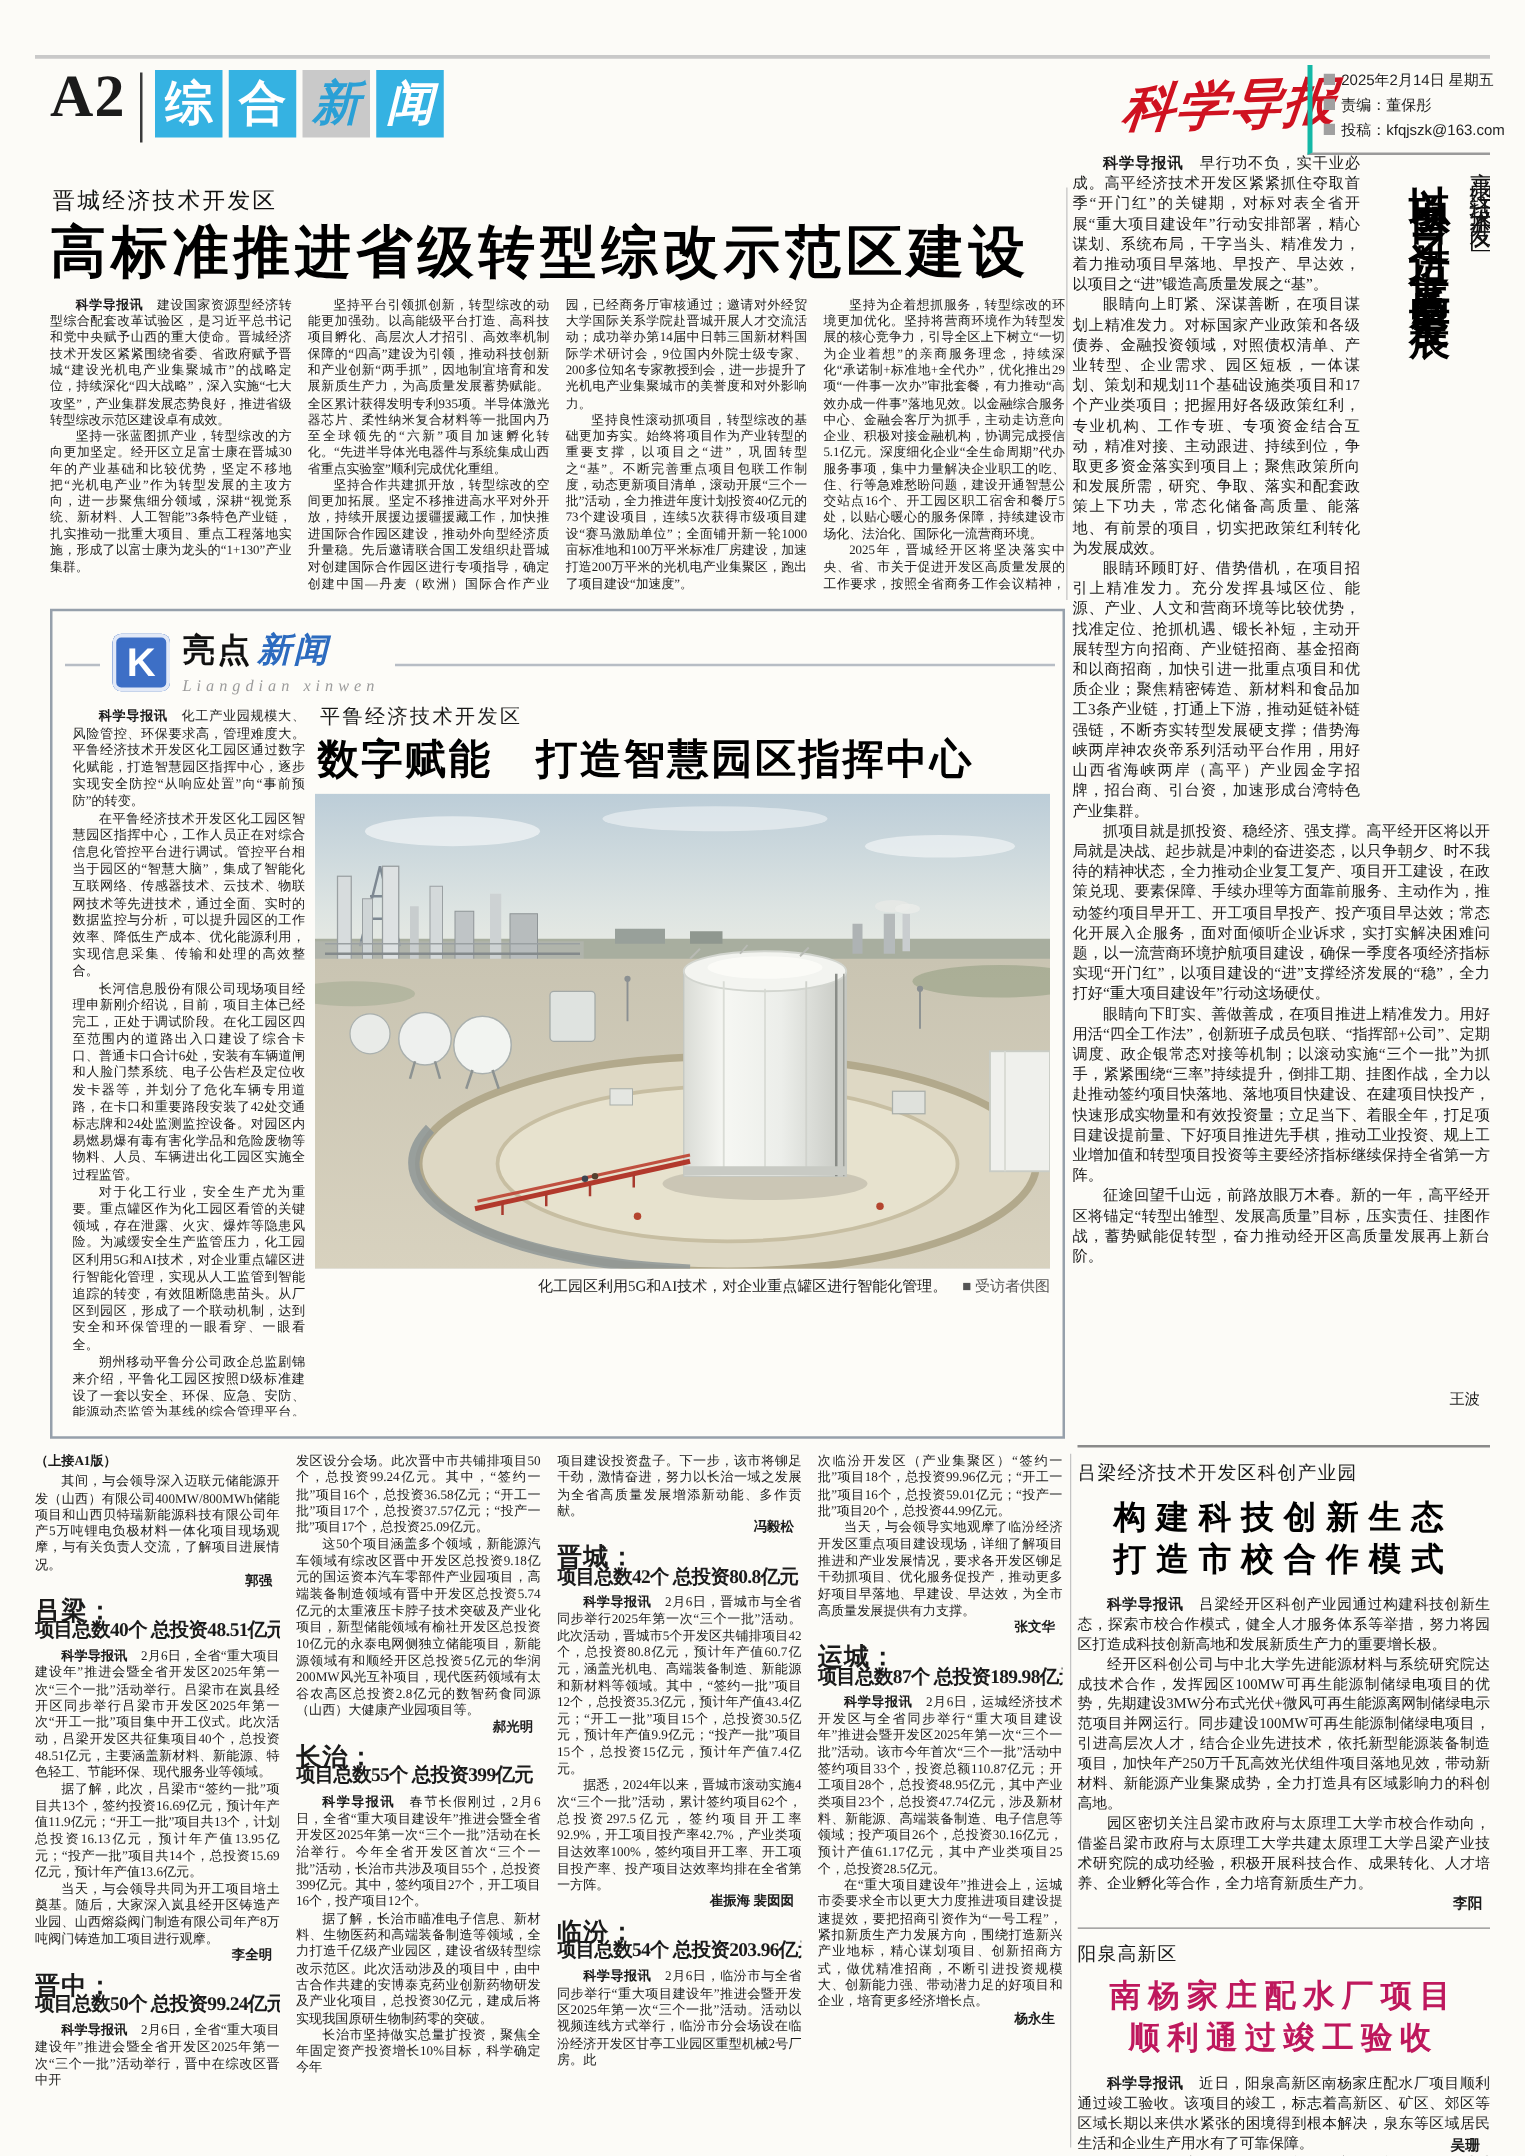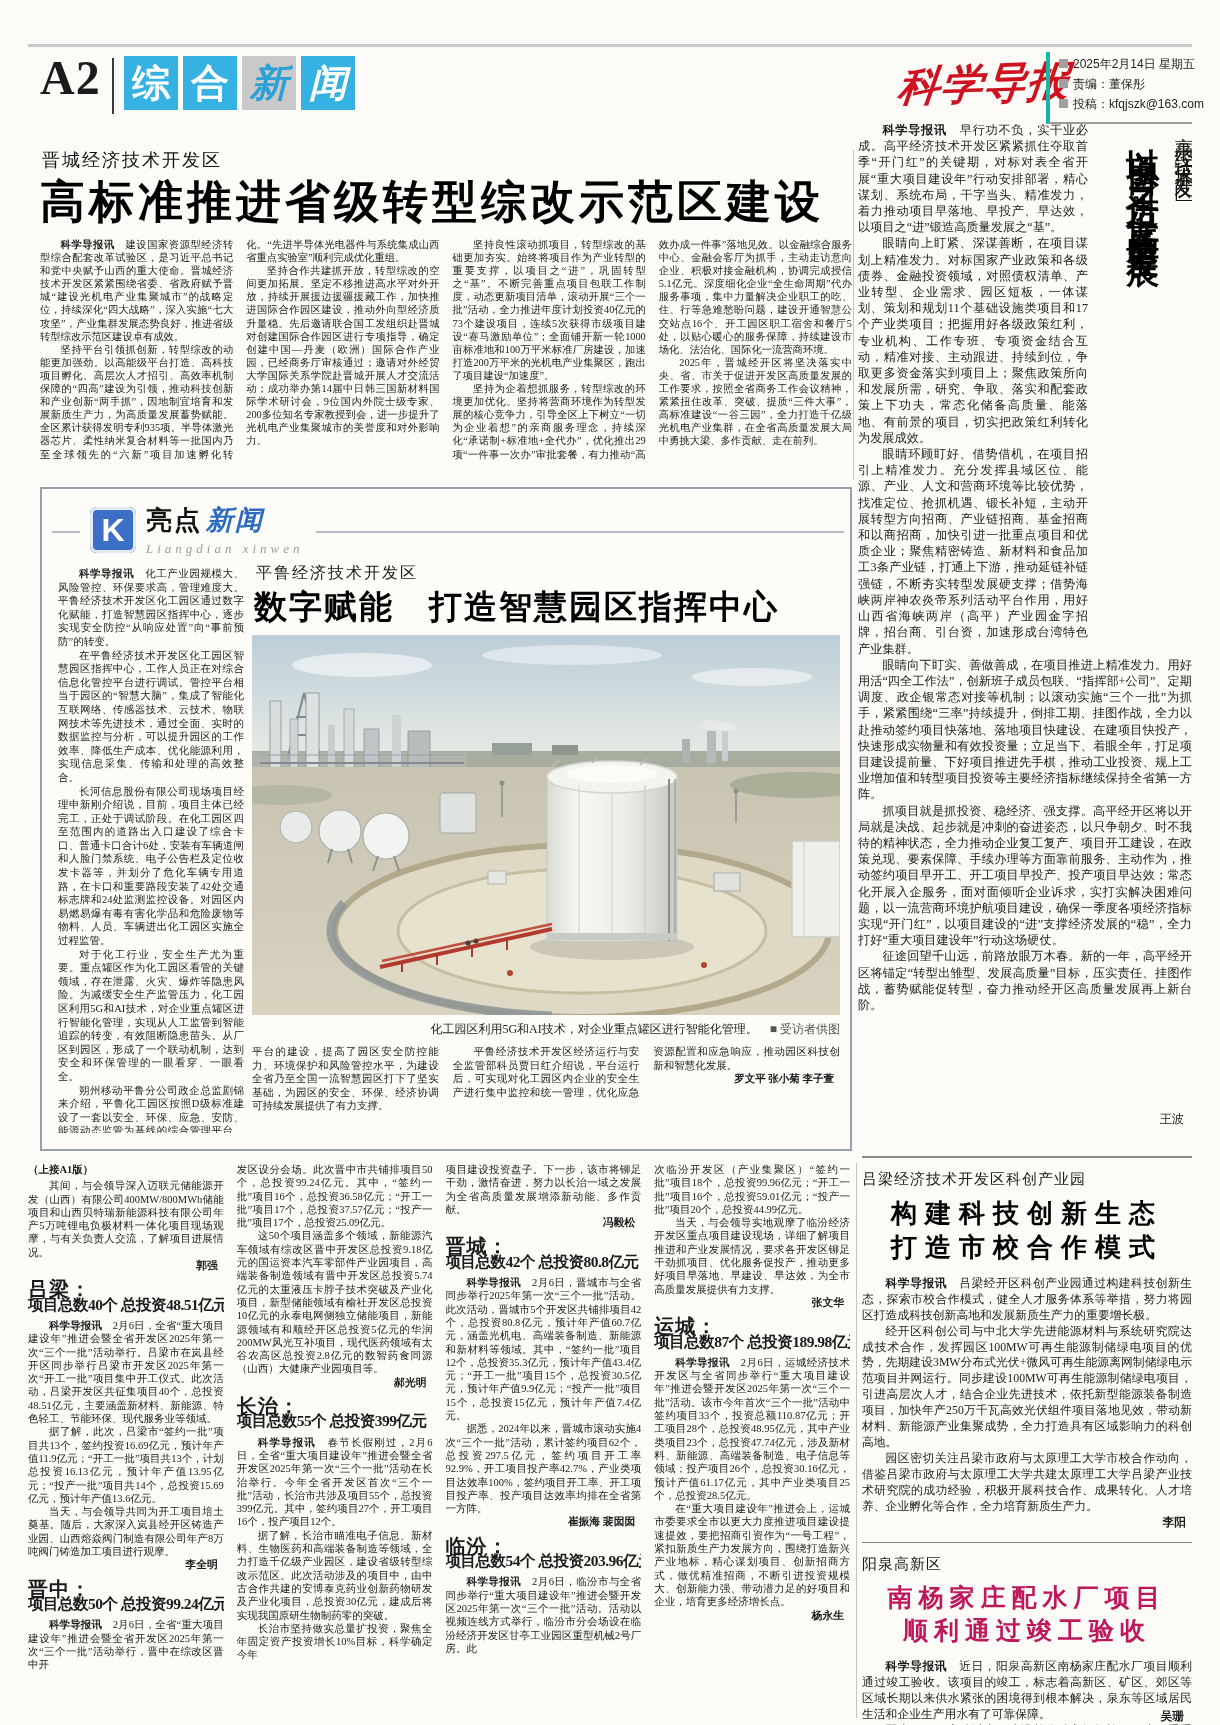--- a/index.html
+++ b/index.html
@@ -117,41 +117,42 @@
   <div class="abs info sans">
     <div class="info-row"><span class="sq"></span><span>2025年2月14日 星期五</span></div>
     <div class="info-row"><span class="sq"></span><span>责编：董保彤</span></div>
     <div class="info-row"><span class="sq"></span><span>投稿：kfqjszk@163.com</span></div>
   </div>
 
   <div class="abs m-kicker sans">晋城经济技术开发区</div>
   <div class="abs m-headline sans">高标准推进省级转型综改示范区建设</div>
   <div class="abs m-cols bodytext">
     <p><b class="lead">科学导报讯</b>　<span>建设国家资源型经济转型综合配套改革试验区，是习近平总书记和党中央赋予山西的重大使命。晋城经济技术开发区紧紧围绕省委、省政府赋予晋城“建设光机电产业集聚城市”的战略定位，持续深化“四大战略”，深入实施“七大攻坚”，产业集群发展态势良好，推进省级转型综改示范区建设卓有成效。</span></p>
+    <p>坚持一张蓝图抓产业，转型综改的方向更加坚定。经开区立足富士康在晋城30年的产业基础和比较优势，坚定不移地把“光机电产业”作为转型发展的主攻方向，进一步聚焦细分领域，深耕“视觉系统、新材料、人工智能”3条特色产业链，扎实推动一批重大项目、重点工程落地实施，形成了以富士康为龙头的“1+130”产业集群。</p>
     <p>坚持平台引领抓创新，转型综改的动能更加强劲。以高能级平台打造、高科技项目孵化、高层次人才招引、高效率机制保障的“四高”建设为引领，推动科技创新和产业创新“两手抓”，因地制宜培育和发展新质生产力，为高质量发展蓄势赋能。全区累计获得发明专利935项。半导体激光器芯片、柔性纳米复合材料等一批国内乃至全球领先的“六新”项目加速孵化转化。“先进半导体光电器件与系统集成山西省重点实验室”顺利完成优化重组。</p>
     <p>坚持合作共建抓开放，转型综改的空间更加拓展。坚定不移推进高水平对外开放，持续开展援边援疆援藏工作，加快推进国际合作园区建设，推动外向型经济质升量稳。先后邀请联合国工发组织赴晋城对创建国际合作园区进行专项指导，确定创建中国—丹麦（欧洲）国际合作产业园，已经商务厅审核通过；邀请对外经贸大学国际关系学院赴晋城开展人才交流活动；成功举办第14届中日韩三国新材料国际学术研讨会，9位国内外院士级专家、200多位知名专家教授到会，进一步提升了光机电产业集聚城市的美誉度和对外影响力。</p>
     <p>坚持良性滚动抓项目，转型综改的基础更加夯实。始终将项目作为产业转型的重要支撑，以项目之“进”，巩固转型之“基”。不断完善重点项目包联工作制度，动态更新项目清单，滚动开展“三个一批”活动，全力推进年度计划投资40亿元的73个建设项目，连续5次获得市级项目建设“赛马激励单位”；全面铺开新一轮1000亩标准地和100万平米标准厂房建设，加速打造200万平米的光机电产业集聚区，跑出了项目建设“加速度”。</p>
     <p>坚持为企着想抓服务，转型综改的环境更加优化。坚持将营商环境作为转型发展的核心竞争力，引导全区上下树立“一切为企业着想”的亲商服务理念，持续深化“承诺制+标准地+全代办”，优化推出29项“一件事一次办”审批套餐，有力推动“高效办成一件事”落地见效。以金融综合服务中心、金融会客厅为抓手，主动走访意向企业、积极对接金融机构，协调完成授信5.1亿元。深度细化企业“全生命周期”代办服务事项，集中力量解决企业职工的吃、住、行等急难愁盼问题，建设开通智慧公交站点16个、开工园区职工宿舍和餐厅5处，以贴心暖心的服务保障，持续建设市场化、法治化、国际化一流营商环境。</p>
     <p>2025年，晋城经开区将坚决落实中央、省、市关于促进开发区高质量发展的工作要求，按照全省商务工作会议精神，紧紧扭住改革、突破、提质“三件大事”，高标准建设“一谷三园”，全力打造千亿级光机电产业集群，在全省高质量发展大局中勇挑大梁、多作贡献、走在前列。</p>
 
   </div>
 
   <div class="abs rule-v" style="left:853px;top:150px;width:1px;height:330px"></div>
   <div class="abs rule-v" style="left:856px;top:1163px;width:1px;height:555px"></div>
 
   <div class="abs gp bodytext">
     <div class="gp-float">
       <div class="gp-headline">以项目之『进』促高质量发展</div>
       <div class="gp-kicker">高平经济技术开发区</div>
     </div>
     <p><b class="lead">科学导报讯</b>　<span>早行功不负，实干业必成。高平经济技术开发区紧紧抓住夺取首季“开门红”的关键期，对标对表全省开展“重大项目建设年”行动安排部署，精心谋划、系统布局，干字当头、精准发力，着力推动项目早落地、早投产、早达效，以项目之“进”锻造高质量发展之“基”。</span></p>
     <p>眼睛向上盯紧、深谋善断，在项目谋划上精准发力。对标国家产业政策和各级债券、金融投资领域，对照债权清单、产业转型、企业需求、园区短板，一体谋划、策划和规划11个基础设施类项目和17个产业类项目；把握用好各级政策红利，专业机构、工作专班、专项资金结合互动，精准对接、主动跟进、持续到位，争取更多资金落实到项目上；聚焦政策所向和发展所需，研究、争取、落实和配套政策上下功夫，常态化储备高质量、能落地、有前景的项目，切实把政策红利转化为发展成效。</p>
     <p>眼睛环顾盯好、借势借机，在项目招引上精准发力。充分发挥县域区位、能源、产业、人文和营商环境等比较优势，找准定位、抢抓机遇、锻长补短，主动开展转型方向招商、产业链招商、基金招商和以商招商，加快引进一批重点项目和优质企业；聚焦精密铸造、新材料和食品加工3条产业链，打通上下游，推动延链补链强链，不断夯实转型发展硬支撑；借势海峡两岸神农炎帝系列活动平台作用，用好山西省海峡两岸（高平）产业园金字招牌，招台商、引台资，加速形成台湾特色产业集群。</p>
+    <p>抓项目就是抓投资、稳经济、强支撑。高平经开区将以开局就是决战、起步就是冲刺的奋进姿态，以只争朝夕、时不我待的精神状态，全力推动企业复工复产、项目开工建设，在政策兑现、要素保障、手续办理等方面靠前服务、主动作为，推动签约项目早开工、开工项目早投产、投产项目早达效；常态化开展入企服务，面对面倾听企业诉求，实打实解决困难问题，以一流营商环境护航项目建设，确保一季度各项经济指标实现“开门红”，以项目建设的“进”支撑经济发展的“稳”，全力打好“重大项目建设年”行动这场硬仗。</p>
     <p>眼睛向下盯实、善做善成，在项目推进上精准发力。用好用活“四全工作法”，创新班子成员包联、“指挥部+公司”、定期调度、政企银常态对接等机制；以滚动实施“三个一批”为抓手，紧紧围绕“三率”持续提升，倒排工期、挂图作战，全力以赴推动签约项目快落地、落地项目快建设、在建项目快投产，快速形成实物量和有效投资量；立足当下、着眼全年，打足项目建设提前量、下好项目推进先手棋，推动工业投资、规上工业增加值和转型项目投资等主要经济指标继续保持全省第一方阵。</p>
-    <p>抓项目就是抓投资、稳经济、强支撑。高平经开区将以开局就是决战、起步就是冲刺的奋进姿态，以只争朝夕、时不我待的精神状态，全力推动企业复工复产、项目开工建设，在政策兑现、要素保障、手续办理等方面靠前服务、主动作为，推动签约项目早开工、开工项目早投产、投产项目早达效；常态化开展入企服务，面对面倾听企业诉求，实打实解决困难问题，以一流营商环境护航项目建设，确保一季度各项经济指标实现“开门红”，以项目建设的“进”支撑经济发展的“稳”，全力打好“重大项目建设年”行动这场硬仗。</p>
     <p>征途回望千山远，前路放眼万木春。新的一年，高平经开区将锚定“转型出雏型、发展高质量”目标，压实责任、挂图作战，蓄势赋能促转型，奋力推动经开区高质量发展再上新台阶。</p>
     <div class="gp-byline">王波</div>
   </div>
 
   <div class="abs box">
     <div class="lx-header">
       <span class="lx-rule" style="width:28px"></span>
       <div class="klogo">K</div>
       <div>
         <div class="lx-titles">
@@ -254,25 +255,20 @@
         <circle cx="484" cy="156" r="2.5" fill="#8b9092"></circle>
         <rect x="470" y="96" width="6" height="30" fill="#c9cdcf"></rect>
         <ellipse cx="474" cy="92" rx="10" ry="4" fill="#eceeeb" opacity="0.7"></ellipse>
       </svg>
     </div>
 
     <div class="caption">
       <span>化工园区利用5G和AI技术，对企业重点罐区进行智能化管理。</span>　<span class="credit">■ 受访者供图</span>
     </div>
 
-    <div class="box-bottom bodytext">
-      <p style="text-indent:0">平台的建设，提高了园区安全防控能力、环境保护和风险管控水平，为建设全省乃至全国一流智慧园区打下了坚实基础，为园区的安全、环保、经济协调可持续发展提供了有力支撑。</p>
-      <p>平鲁经济技术开发区经济运行与安全监管部科员贾日红介绍说，平台运行后，可实现对化工园区内企业的安全生产进行集中监控和统一管理，优化应急资源配置和应急响应，推动园区科技创新和智慧化发展。</p>
-      <div class="byline">罗文平 张小菊 李子萱</div>
-    </div>
   </div>
 
   <div class="abs stats-wrap">
 
     <div class="stats-col bodytext">
       <div class="cont-note">（上接A1版）</div>
       <p>其间，与会领导深入迈联元储能源开发（山西）有限公司400MW/800MWh储能项目和山西贝特瑞新能源科技有限公司年产5万吨锂电负极材料一体化项目现场观摩，与有关负责人交流，了解项目进展情况。</p>
       <div class="byline">郭强</div>
       <div class="city">吕梁：</div>
       <div class="citystats">项目总数40个 总投资48.51亿元</div>

